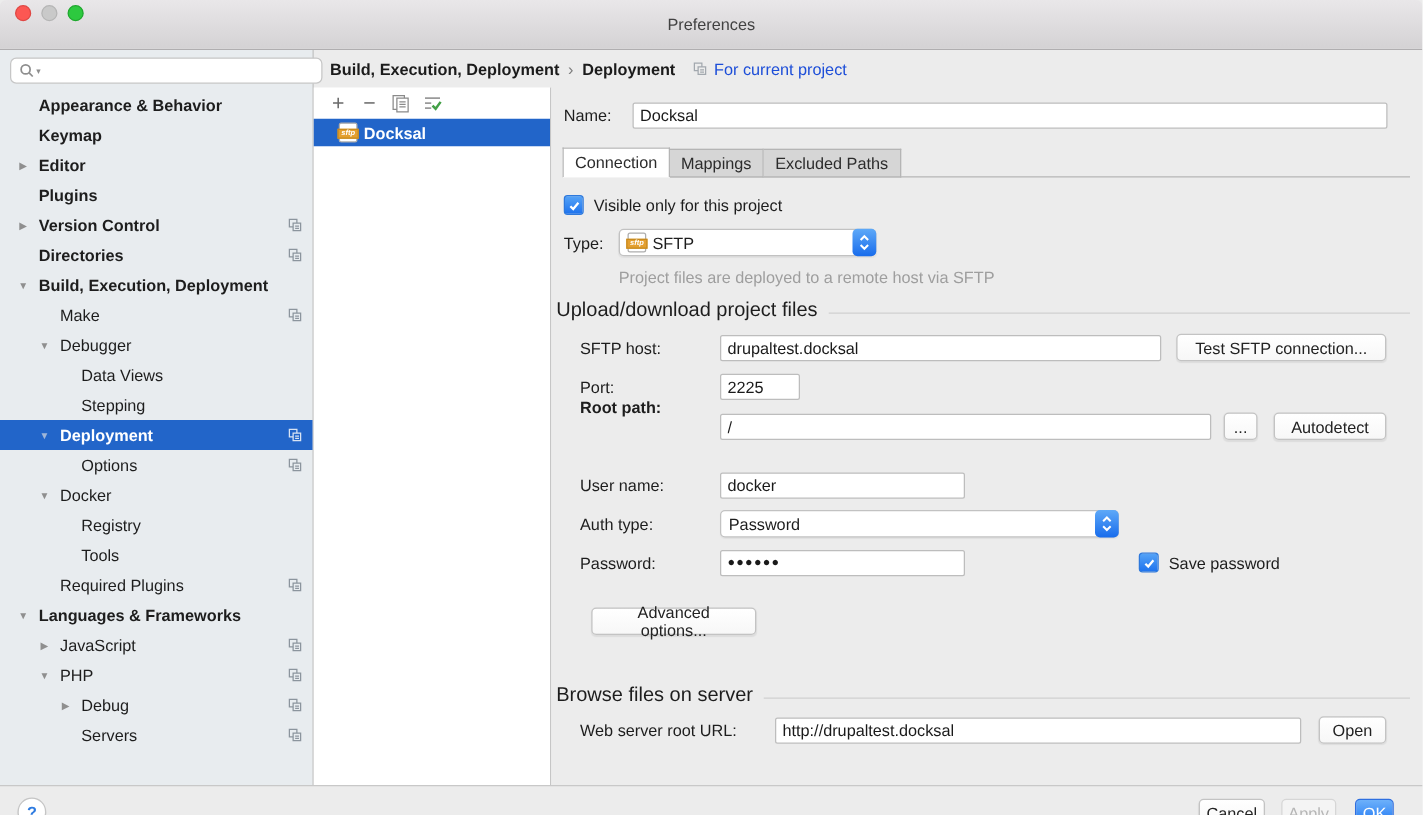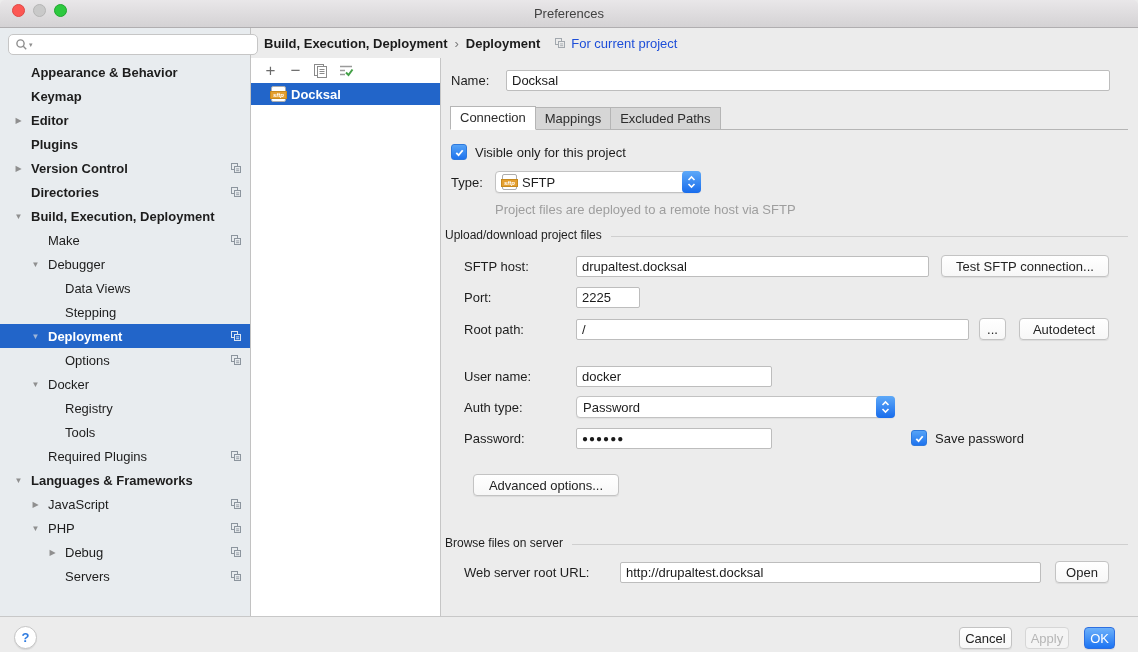--- a/index.html
+++ b/index.html
@@ -1,21 +1,21 @@
 <!DOCTYPE html>
 <html><head>
 <meta charset="utf-8">
 <style>
   * { box-sizing: border-box; margin: 0; padding: 0; }
   html,body { width:1138px; height:652px; }
   body { font-family:"Liberation Sans", sans-serif; font-size:13px; color:#1d1d1d; background:#fff; overflow:hidden; }
   .window { position:relative; width:1138px; height:652px; background:#ECECEC; }
 
   
-  .titlebar { position:relative; height:28px; background:linear-gradient(#E9E7E9,#D4D2D4); border-bottom:1px solid #B0AEB0; border-radius:5px 5px 0 0; display:flex; align-items:center; justify-content:center; }
+  .titlebar { position:relative; height:40px; background:linear-gradient(#E9E7E9,#D4D2D4); border-bottom:1px solid #B0AEB0; border-radius:5px 5px 0 0; display:flex; align-items:center; justify-content:center; }
   .title-text { font-size:13px; color:#424242; }
   .traffic { position:absolute; left:12px; top:4px; display:flex; gap:8px; }
   .light { width:13px; height:13px; border-radius:50%; }
   .light.red { background:#FC5753; border:1px solid #DF4744; }
   .light.gray { background:#C9C9C9; border:1px solid #B5B5B5; }
   .light.green { background:#2DC93F; border:1px solid #1FA72E; }
 
   
   .main { display:flex; height:588px; }
   .sidebar { width:251px; background:#E8ECEF; border-right:1px solid #C2C2C2; position:relative; }
@@ -60,21 +60,21 @@
   .tab { height:23px; line-height:22px; padding:0 9px; font-size:13px; background:#D6D6D6; border:1px solid #B5B5B5; color:#2c2c2c; }
   .tab + .tab { border-left:none; }
   .tab.active { background:#fff; height:24px; border-bottom:1px solid #fff; position:relative; z-index:3; }
   .tab-underline { position:absolute; left:9px; right:10px; top:71px; height:1px; background:#B5B5B5; }
   .checkbox { position:absolute; width:16px; height:16px; border-radius:3px; background:linear-gradient(#55A3F7,#1E73EE); border:1px solid #2E79DC; display:flex; align-items:center; justify-content:center; }
   .popup { position:absolute; height:22px; background:#fff; border:1px solid #C2C2C2; border-radius:4px; display:flex; align-items:center; padding-left:6px; box-shadow:0 1px 1px rgba(0,0,0,.05); }
   .popup .pop-text { margin-left:5px; }
   .stepper { position:absolute; right:-1px; top:-1px; bottom:-1px; width:19px; border-radius:4px; background:linear-gradient(#5EA9F8,#186CEC); display:flex; align-items:center; justify-content:center; }
   .hint { position:absolute; color:#9E9E9E; font-size:13px; }
   .section { position:absolute; left:4px; right:10px; display:flex; align-items:center; }
-  .section .sec-label { font-size:12px; color:#1d1d1d; white-space:nowrap; }
+  .section .sec-label { font-size:16px; color:#1d1d1d; white-space:nowrap; }
   .section .sec-line { flex:1; height:1px; background:#CFCFCF; margin-left:9px; margin-top:2px; }
   .btn { position:absolute; height:22px; padding:0 12px; display:inline-flex; align-items:center; justify-content:center; font-family:"Liberation Sans",sans-serif; font-size:13px; color:#232323; background:linear-gradient(#FFFFFF,#F7F7F7); border:1px solid #C3C3C3; border-radius:4px; box-shadow:0 1px 1px rgba(0,0,0,.07); }
   .btn.small { padding:0 8px; }
 
   
   .footer { height:42px; background:#ECECEC; border-top:1px solid #C8C8C8; position:relative; }
   .help-btn { position:absolute; left:14px; top:9px; width:23px; height:23px; border-radius:50%; background:#fff; border:1px solid #C5C5C5; box-shadow:0 1px 1px rgba(0,0,0,.08); display:flex; align-items:center; justify-content:center; color:#2E7BE0; font-weight:bold; font-size:13px; }
   .footer-btns { position:absolute; right:23px; top:10px; display:flex; align-items:center; }
   .fbtn { height:22px; padding:0 5px; display:inline-flex; align-items:center; justify-content:center; font-family:"Liberation Sans",sans-serif; font-size:13px; color:#232323; background:linear-gradient(#FFFFFF,#F7F7F7); border:1px solid #C3C3C3; border-radius:4px; box-shadow:0 1px 1px rgba(0,0,0,.07); }
   .fbtn.disabled { color:#B6B6B6; background:#F4F4F4; border-color:#D6D6D6; box-shadow:none; margin-left:13px; }
@@ -348,21 +348,21 @@
             <span class="sec-line"></span>
           </div>
 
           <span class="lbl" style="left:23px;top:201px;">SFTP host:</span>
           <input class="field" style="left: 135px; top: 198px; width: 353px;" value="drupaltest.docksal">
           <button class="btn" style="left:500px;top:197px;width:168px;">Test SFTP connection...</button>
 
           <span class="lbl" style="left:23px;top:232px;">Port:</span>
           <input class="field" style="left: 135px; top: 229px; width: 64px;" value="2225">
 
-          <span class="lbl" style="left:23px;top:264px;">Root path:</span>
+          <span class="lbl" style="left:23px;top:248px;font-weight:bold;">Root path:</span>
           <input class="field" style="left: 135px; top: 261px; width: 393px;" value="/">
           <button class="btn small" style="left:538px;top:260px;width:27px;">...</button>
           <button class="btn" style="left:578px;top:260px;width:90px;">Autodetect</button>
 
           <span class="lbl" style="left:23px;top:311px;">User name:</span>
           <input class="field" style="left: 135px; top: 308px; width: 196px;" value="docker">
 
           <span class="lbl" style="left:23px;top:342px;">Auth type:</span>
           <div class="popup" style="left:135px;top:338px;width:319px;">
             <span>Password</span>
@@ -376,21 +376,21 @@
 
           <span class="lbl" style="left:23px;top:373px;">Password:</span>
           <input class="field" style="left: 135px; top: 370px; width: 196px; font-size: 10px; letter-spacing: 1px;" value="●●●●●●">
           <span class="checkbox" style="left:470px;top:372px;">
             <svg width="11" height="11" viewBox="0 0 12 12">
                 <path d="M2.5 6.5 L5 9 L9.5 3.5" stroke="#fff" stroke-width="2" fill="none"></path>
               </svg>
           </span>
           <span class="lbl" style="left:494px;top:373px;">Save password</span>
 
-          <button class="btn" style="left:32px;top:416px;width:146px;">Advanced options...</button>
+          <button class="btn" style="left:32px;top:416px;width:132px;">Advanced options...</button>
 
           <div class="section" style="top:478px;">
             <span class="sec-label">Browse files on server</span>
             <span class="sec-line"></span>
           </div>
 
           <span class="lbl" style="left:23px;top:507px;">Web server root URL:</span>
           <input class="field" style="left: 179px; top: 504px; width: 421px;" value="http://drupaltest.docksal">
           <button class="btn" style="left:614px;top:503px;width:54px;">Open</button>
         </div>

